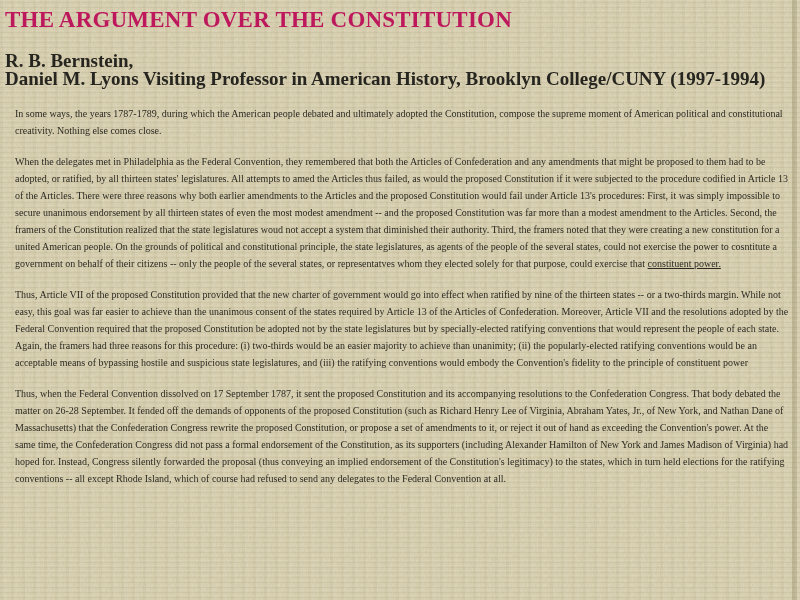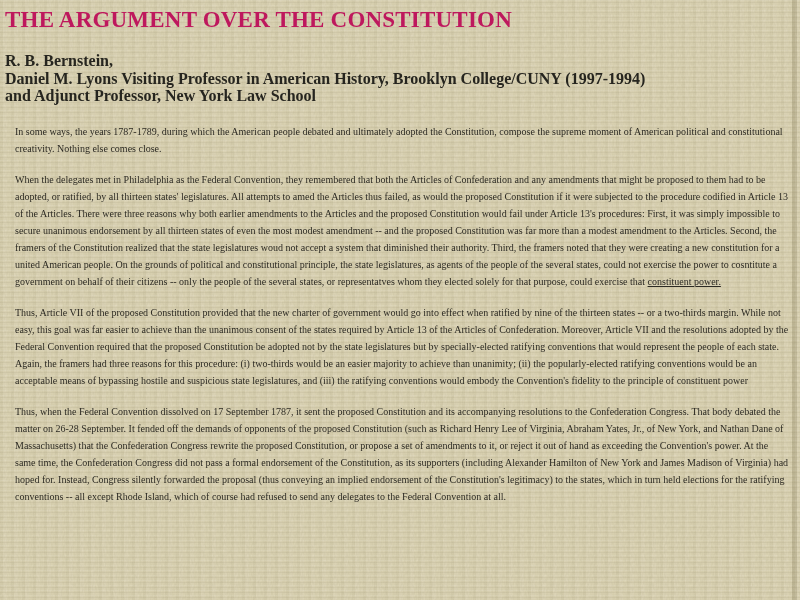--- a/index.html
+++ b/index.html
@@ -54,21 +54,21 @@
     margin: 0 0 20px 0;
     font-size: 23px;
     line-height: 1.1;
     font-weight: bold;
     color: #be185d;
     letter-spacing: 0.2px;
   }
   .author-block {
     margin: 0 0 18px 0;
     font-weight: bold;
-    font-size: 16px;
+    font-size: 19px;
     line-height: 17.5px;
     color: #26251f;
   }
   .body-text p {
     margin: 0 0 14px 10px;
     font-size: 10px;
     line-height: 17px;
   }
   a.inline-link {
     color: #2c2a23;
@@ -93,21 +93,20 @@
 </svg>
 <div class="right-edge-shade"></div>
 
 <div class="content">
 
   <h1 class="page-title">THE ARGUMENT OVER THE CONSTITUTION</h1>
 
   <div class="author-block">
     <div>R. B. Bernstein,</div>
     <div>Daniel M. Lyons Visiting Professor in American History, Brooklyn College/CUNY (1997-1994)</div>
-    <div>and Adjunct Professor, New York Law School</div>
   </div>
 
   <div class="body-text">
 
     <p>In some ways, the years 1787-1789, during which the American people debated and ultimately adopted the Constitution, compose the supreme moment of American political and constitutional creativity. Nothing else comes close.</p>
 
     <p><span>When the delegates met in Philadelphia as the Federal Convention, they remembered that both the Articles of Confederation and any amendments that might be proposed to them had to be adopted, or ratified, by all thirteen states' legislatures. All attempts to amed the Articles thus failed, as would the proposed Constitution if it were subjected to the procedure codified in Article 13 of the Articles. There were three reasons why both earlier amendments to the Articles and the proposed Constitution would fail under Article 13's procedures: First, it was simply impossible to secure unanimous endorsement by all thirteen states of even the most modest amendment -- and the proposed Constitution was far more than a modest amendment to the Articles. Second, the framers of the Constitution realized that the state legislatures woud not accept a system that diminished their authority. Third, the framers noted that they were creating a new constitution for a united American people. On the grounds of political and constitutional principle, the state legislatures, as agents of the people of the several states, could not exercise the power to cosntitute a government on behalf of their citizens -- only the people of the several states, or representatves whom they elected solely for that purpose, could exercise that </span><a class="inline-link">constituent power.</a></p>
 
     <p>Thus, Article VII of the proposed Constitution provided that the new charter of government would go into effect when ratified by nine of the thirteen states -- or a two-thirds margin. While not easy, this goal was far easier to achieve than the unanimous consent of the states required by Article 13 of the Articles of Confederation. Moreover, Article VII and the resolutions adopted by the Federal Convention required that the proposed Constitution be adopted not by the state legislatures but by specially-elected ratifying conventions that would represent the people of each state. Again, the framers had three reasons for this procedure: (i) two-thirds would be an easier majority to achieve than unanimity; (ii) the popularly-elected ratifying conventions would be an acceptable means of bypassing hostile and suspicious state legislatures, and (iii) the ratifying conventions would embody the Convention's fidelity to the principle of constituent power</p>
 

